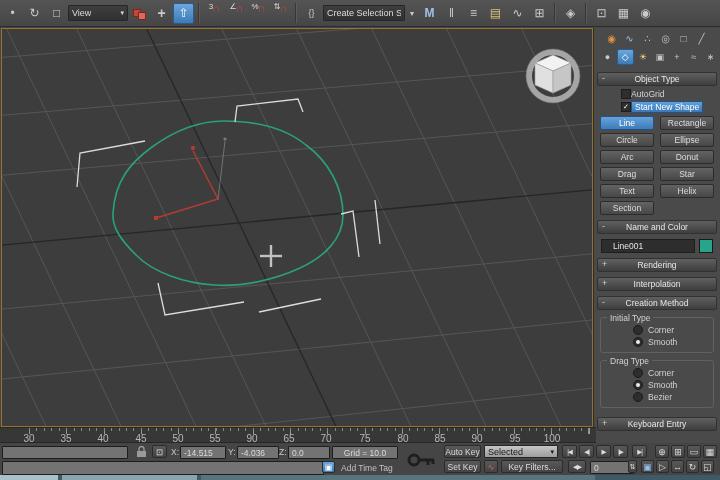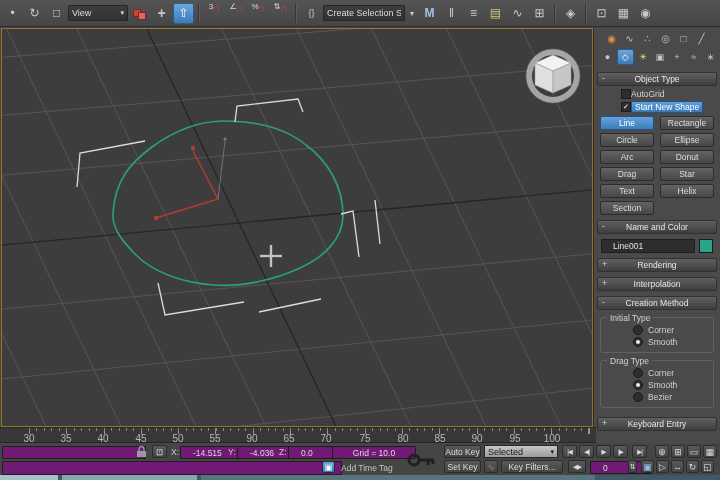--- a/index.html
+++ b/index.html
@@ -69,22 +69,22 @@
   
   #ruler{position:absolute;left:0;top:427px;width:596px;height:16px;background:#373737;
     border-top:1px solid #272727;border-bottom:1px solid #272727;box-sizing:border-box;
     background-image:
       repeating-linear-gradient(90deg,#888 0,#888 1px,transparent 1px,transparent 7.46px),
       repeating-linear-gradient(90deg,#9a9a9a 0,#9a9a9a 1px,transparent 1px,transparent 37.3px);
     background-size:100% 3px,100% 6px;background-repeat:no-repeat;background-position:29px 0,29px 0}
   .tick-label{position:absolute;top:5px;transform:translateX(-50%);font-size:10px;color:#b8b8b8}
 
   
-  .sb-field{position:absolute;background:#701a75;border:1px solid #1d1d1d;color:#dadada;
-    font-size:8.5px;display:flex;align-items:center;padding:0 12px;height:11px;border-radius:1px;box-sizing:content-box}
+  .sb-field{position:absolute;background:#737373;border:1px solid #1d1d1d;color:#dadada;
+    font-size:8.5px;display:flex;align-items:center;padding:0 3px;height:11px;border-radius:1px;box-sizing:content-box}
   .sb-label{position:absolute;font-size:8.5px;color:#c9c9c9}
   .sb-btn{position:absolute;background:linear-gradient(#595959,#434343);border:1px solid #2b2b2b;
     color:#ddd;font-size:8.5px;display:flex;align-items:center;justify-content:center;height:13px;
     border-radius:2px;box-sizing:border-box}
   .mini{font-size:6.5px;letter-spacing:-1px}
   .nav-ic{font-size:9px}
   #statusA,#statusB{position:absolute;left:0;width:720px}
 
   #taskbar{position:absolute;left:0;top:475px;width:720px;height:5px;background:#3d5a66}
   .tb-block{position:absolute;top:0;height:5px}

